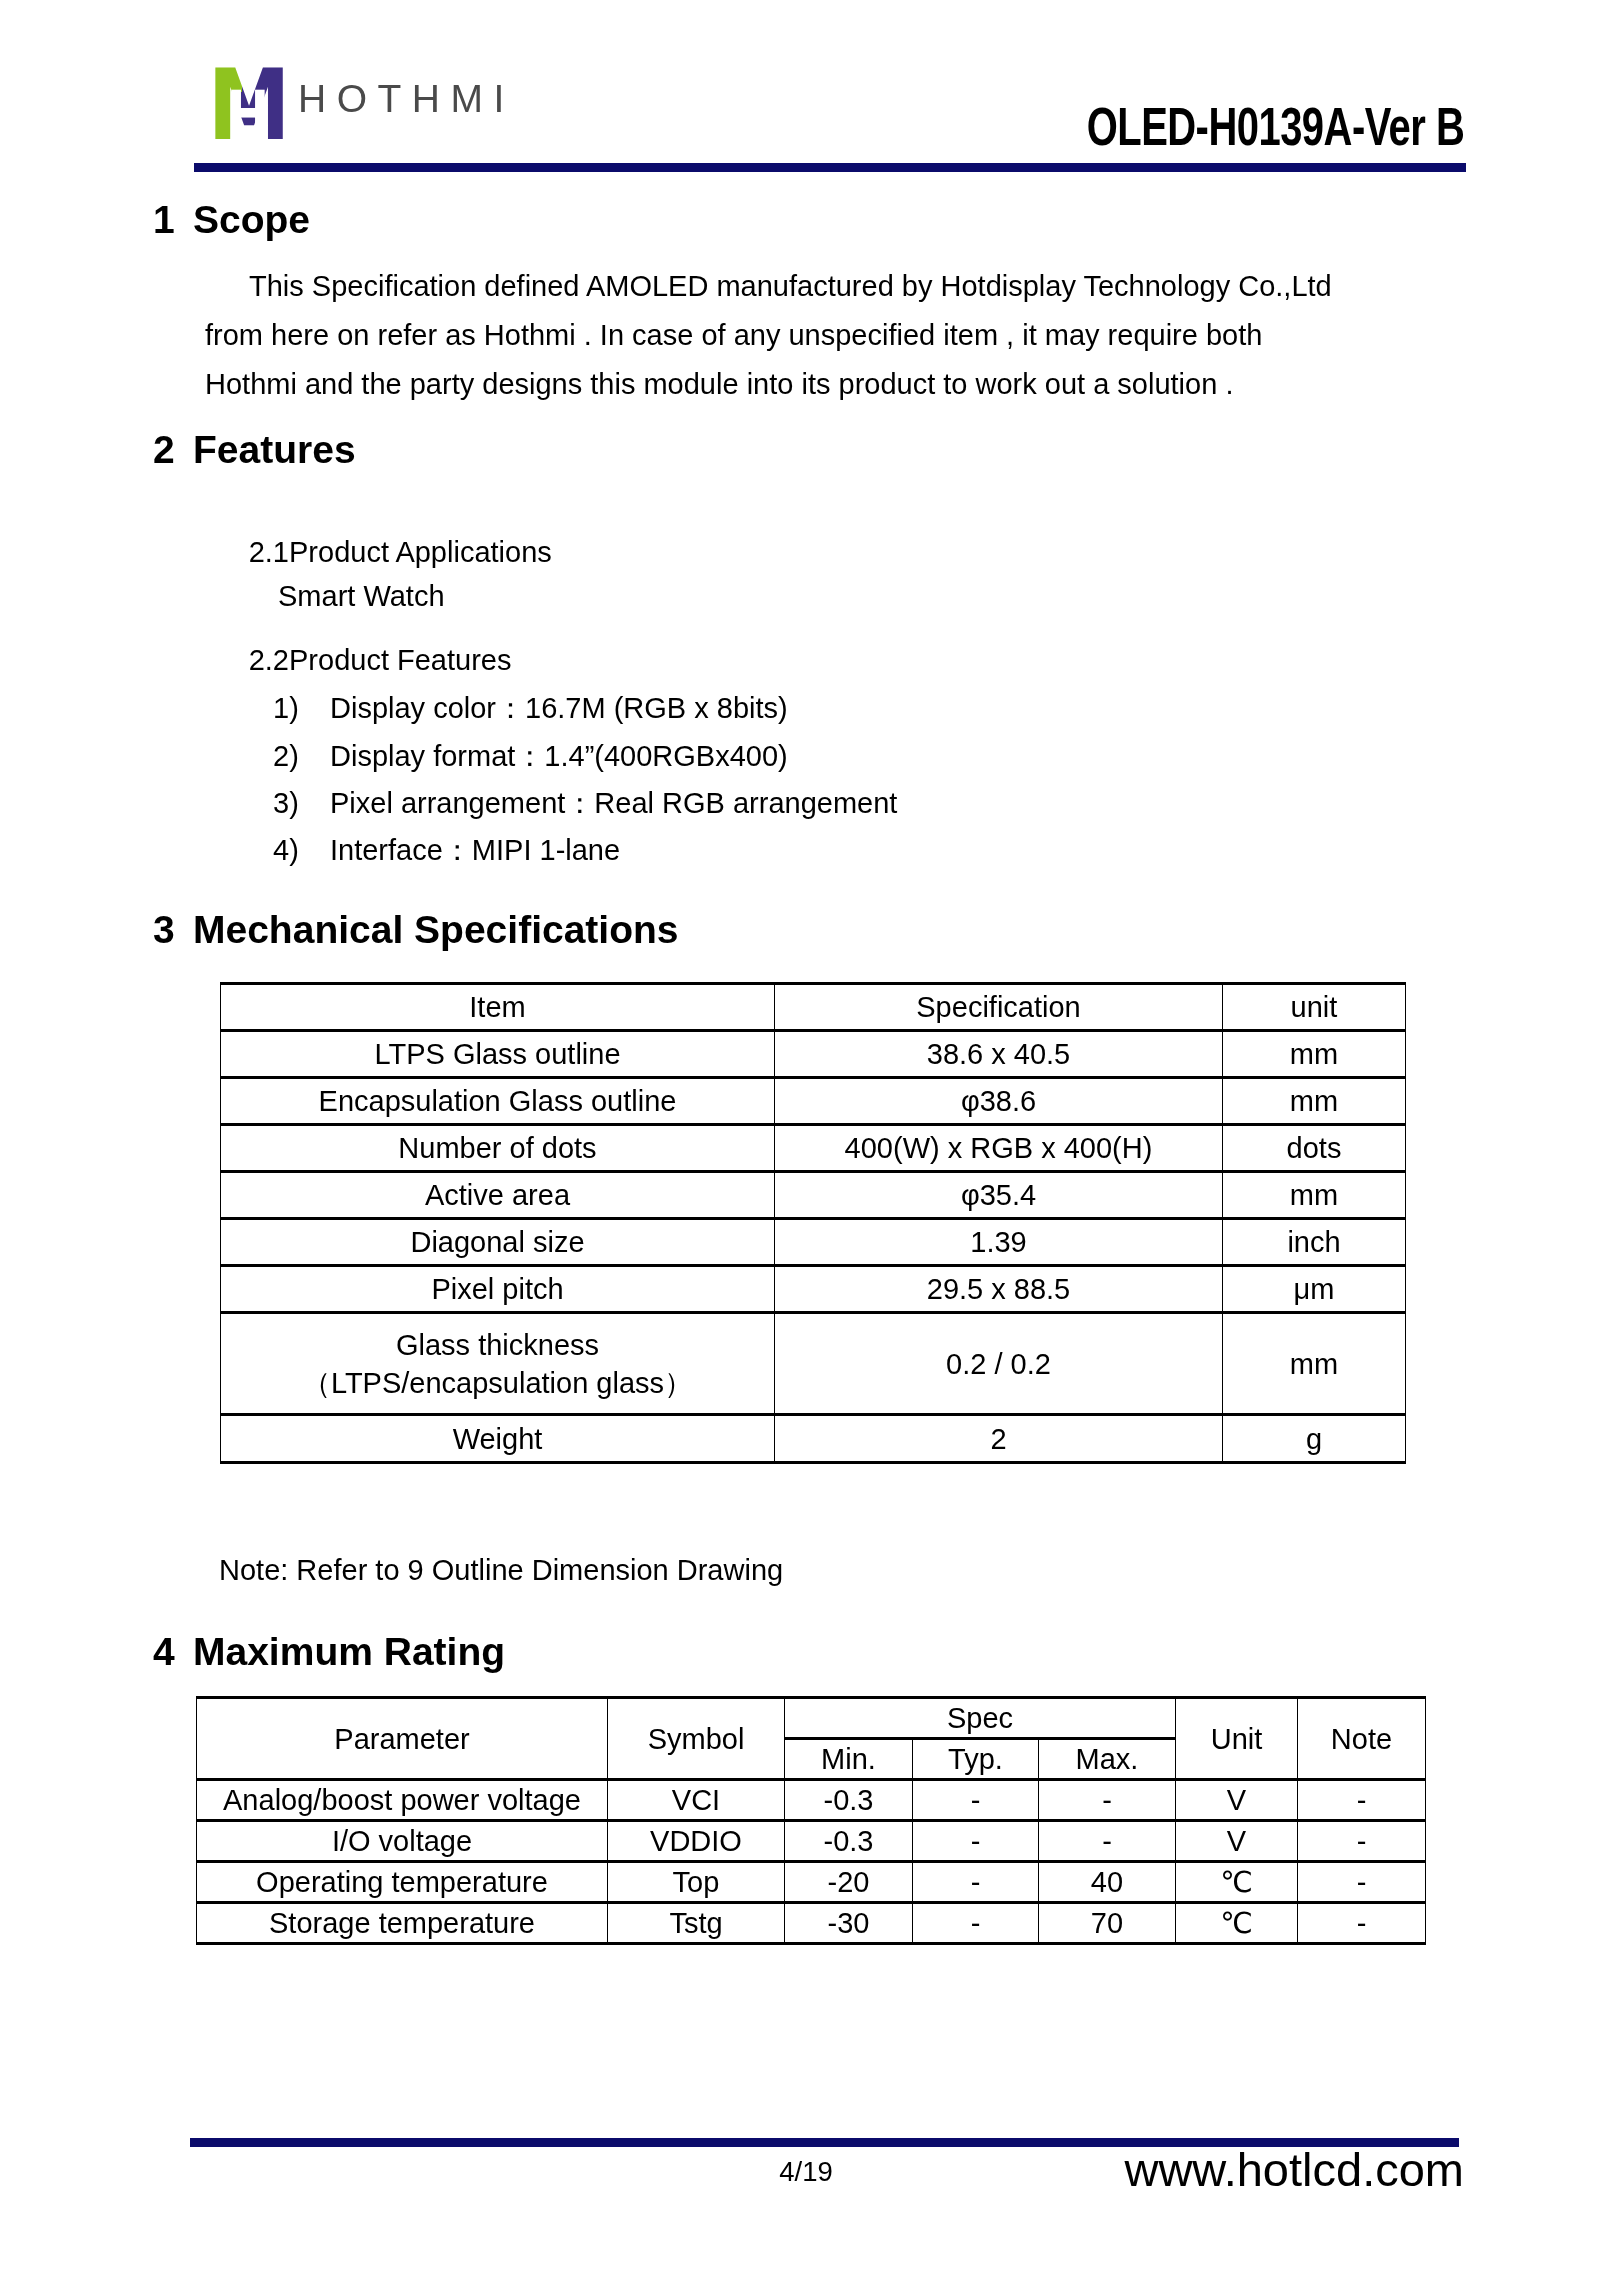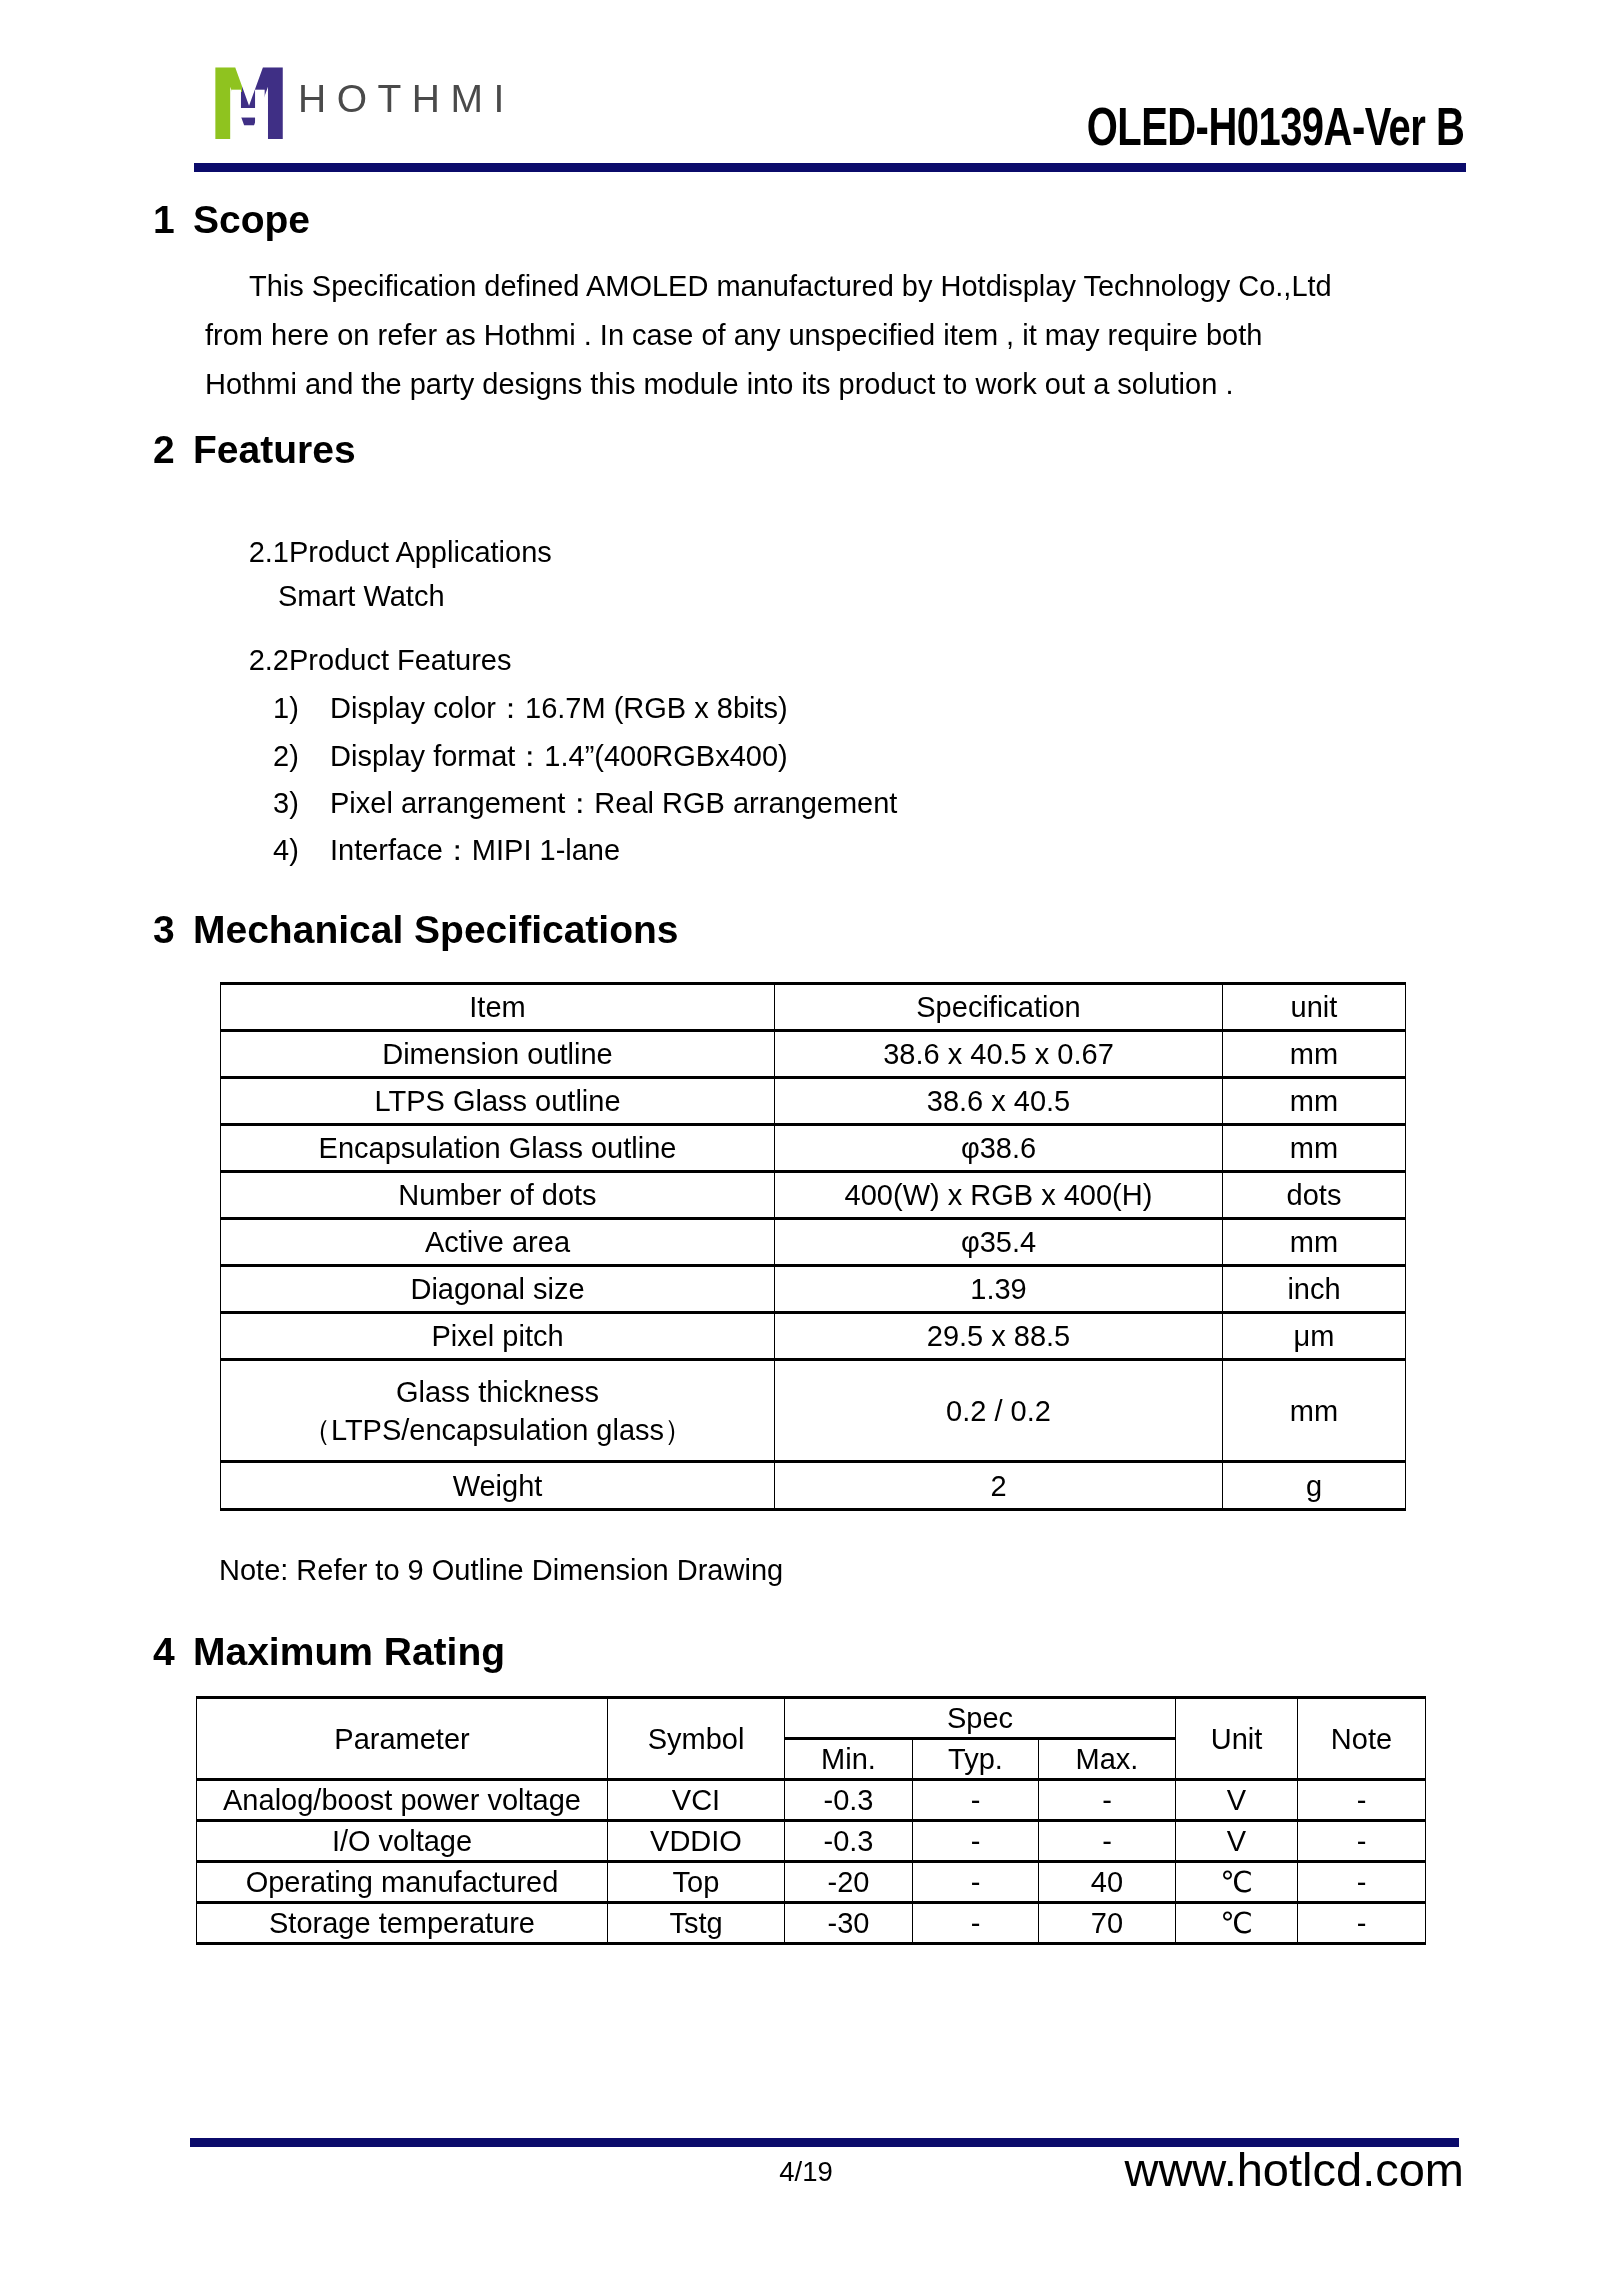--- a/index.html
+++ b/index.html
@@ -126,25 +126,20 @@
     <colgroup>
         <col style="width:554px">
         <col style="width:448px">
         <col style="width:183px">
       </colgroup>
     <tbody>
         <tr style="height:47px">
       <td>Item</td>
       <td>Specification</td>
       <td>unit</td>
-    </tr>
-    <tr style="height:47px">
-      <td>Dimension outline</td>
-      <td>38.6 x 40.5 x 0.67</td>
-      <td>mm</td>
     </tr>
     <tr style="height:47px">
       <td>LTPS Glass outline</td>
       <td>38.6 x 40.5</td>
       <td>mm</td>
     </tr>
     <tr style="height:47px">
       <td>Encapsulation Glass outline</td>
       <td>φ38.6</td>
       <td>mm</td>
@@ -225,21 +220,21 @@
     <tr style="height:41px">
       <td>I/O voltage</td>
       <td>VDDIO</td>
       <td>-0.3</td>
       <td>-</td>
       <td>-</td>
       <td>V</td>
       <td>-</td>
     </tr>
     <tr style="height:41px">
-      <td>Operating manufactured</td>
+      <td>Operating temperature</td>
       <td>Top</td>
       <td>-20</td>
       <td>-</td>
       <td>40</td>
       <td>℃</td>
       <td>-</td>
     </tr>
     <tr style="height:41px">
       <td>Storage temperature</td>
       <td>Tstg</td>

